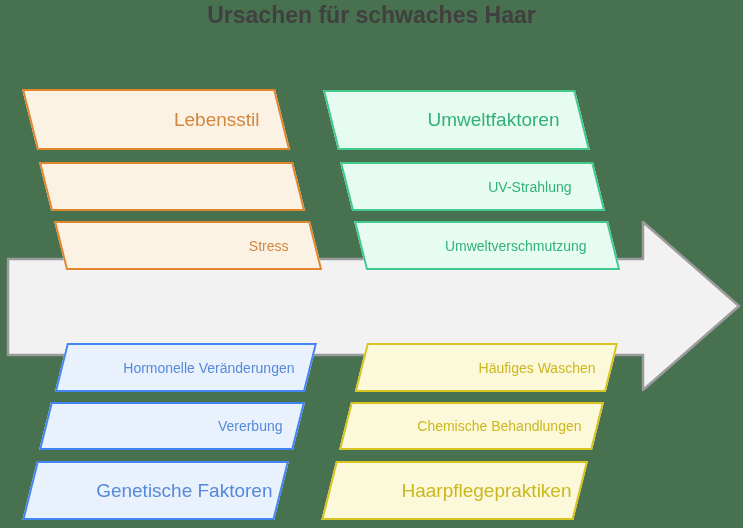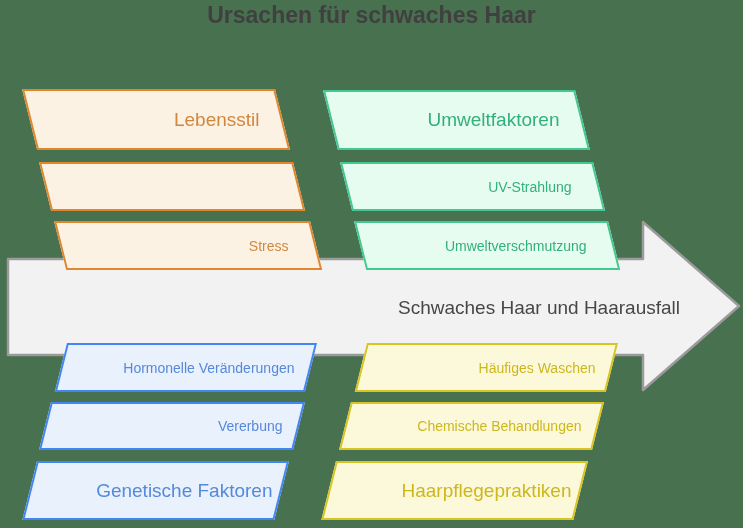--- a/index.html
+++ b/index.html
@@ -84,21 +84,20 @@
 <body>
 
 <div class="stage">
 
   <h1 class="title">Ursachen für schwaches Haar</h1>
 
   <svg class="arrow-svg" width="743" height="528" viewBox="0 0 743 528" aria-hidden="true">
     <polygon points="8,259 643,259 643,222 739,306 643,390 643,355 8,355" fill="#F2F2F2" stroke="#9B9B9B" stroke-width="2.5" stroke-linejoin="round"></polygon>
   </svg>
 
-  <div class="arrow-label">Schwaches Haar und Haarausfall</div>
 
   <div class="shape skew-down g-orange header" style="left:22px; top:89px; width:253px; height:61px;">
     <span class="lbl">Lebensstil</span>
   </div>
   <div class="shape skew-down g-orange" style="left:39px; top:162px; width:254px; height:49px;">
     <span class="lbl"></span>
   </div>
   <div class="shape skew-down g-orange" style="left:54px; top:221px; width:256px; height:49px;">
     <span class="lbl">Stress</span>
   </div>

